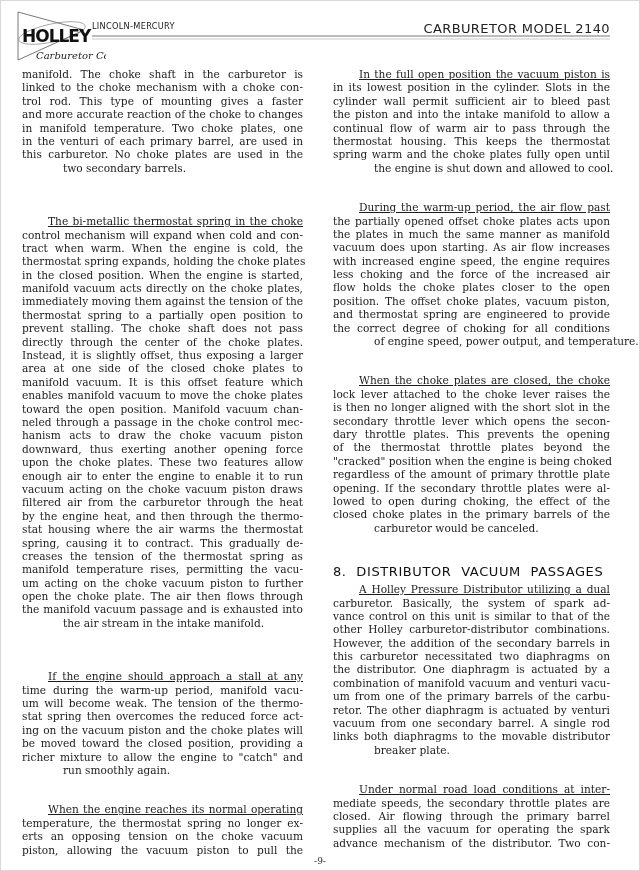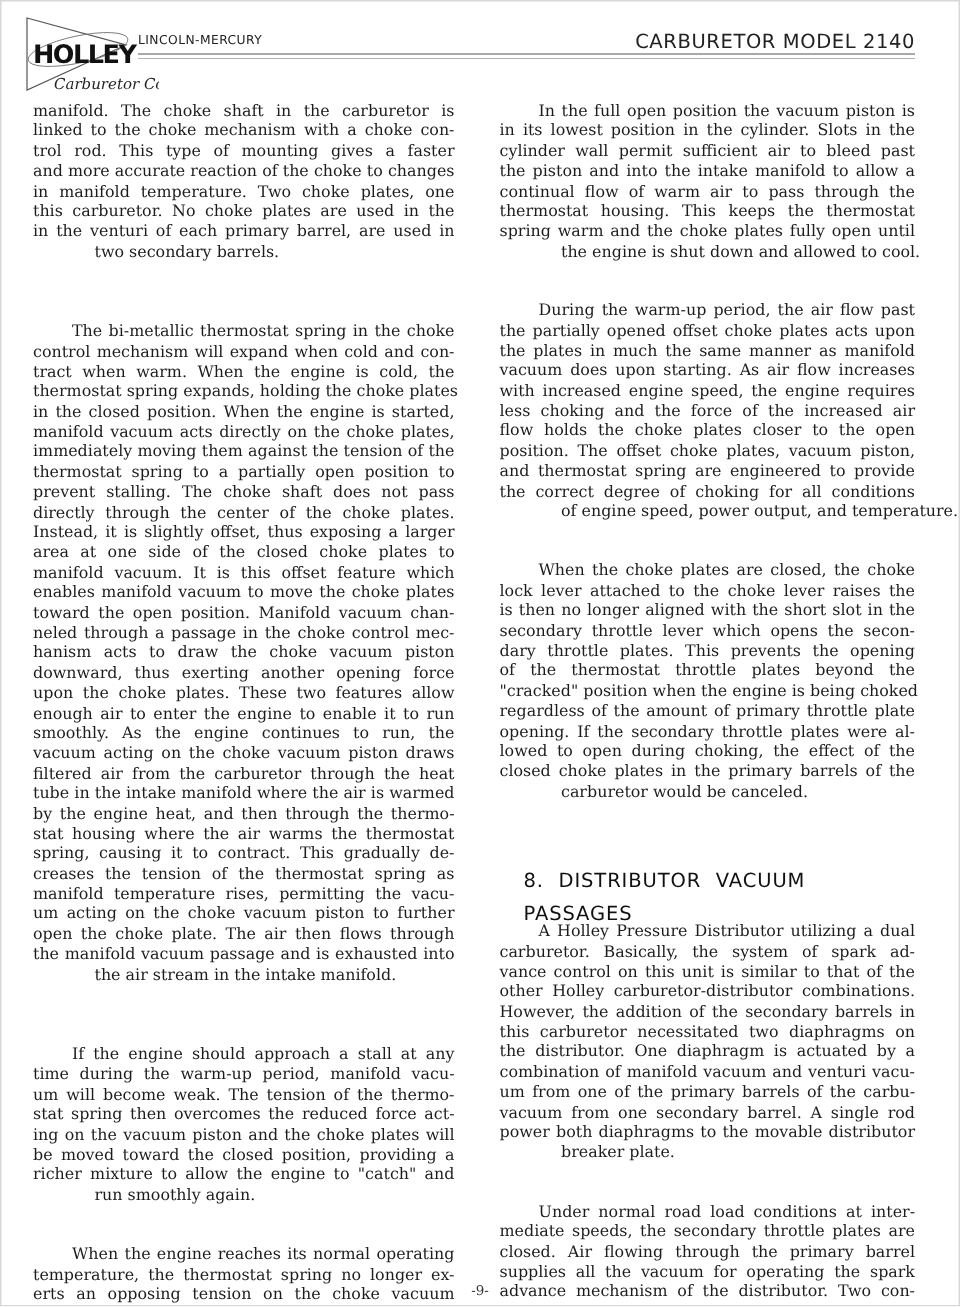--- a/index.html
+++ b/index.html
@@ -23,26 +23,26 @@
   .hdr-rule { position:absolute; left:92px; right:30px; top:35px; height:6px; }
   .col { position:absolute; }
   .col-left { left:22px; width:281px; top:68px; }
   .col-right { left:333px; width:277px; top:68px; }
   .para { margin:0; }
   .line {
     display:block; font-size:10.6px; line-height:13.4px; height:13.4px;
     text-align:justify; text-align-last:justify; white-space:nowrap; overflow:visible;
   }
   .line.last { text-align-last:left;margin-left:41px; }
-  .line.indent { padding-left:26px; }
+  .line.indent { padding-left:26px;text-decoration:underline; }
   .gap-lg { height:40px; }
   .gap-md { height:26px; }
   .section-head {
     font-family:"DejaVu Sans", sans-serif; font-size:13px; letter-spacing:0.6px;
-    font-weight:normal; margin:16px; height:22px; line-height:22px; color:#111;
+    font-weight:normal; margin:0; height:22px; line-height:22px; color:#111;
     word-spacing:5px;
   }
   .page-num {
     position:absolute; left:0; right:0; top:856px; text-align:center;
     font-size:9px; font-family:"DejaVu Serif", serif; color:#333;
   }
 </style>
 </head>
 <body>
 
@@ -63,22 +63,22 @@
   <line x1="0" y1="4" x2="518" y2="4" stroke="#aaa" stroke-width="0.6"></line>
 </svg>
 
 <div class="col col-left" id="left-col">
     <div class="para">
       <span class="line">manifold.  The choke shaft in the carburetor is</span>
       <span class="line">linked to the choke mechanism with a choke con-</span>
       <span class="line">trol rod.  This type of mounting gives a faster</span>
       <span class="line">and more accurate reaction of the choke to changes</span>
       <span class="line">in manifold temperature.  Two choke plates, one</span>
+      <span class="line">in the venturi of each primary barrel, are used in</span>
       <span class="line">this carburetor.  No choke plates are used in the</span>
-      <span class="line">in the venturi of each primary barrel, are used in</span>
       <span class="line last">two secondary barrels.</span>
     </div>
     <div class="gap-lg"></div>
     <div class="para">
       <span class="line indent">The bi-metallic thermostat spring in the choke</span>
       <span class="line">control mechanism will expand when cold and con-</span>
       <span class="line">tract when warm.  When the engine is cold, the</span>
       <span class="line">thermostat spring expands, holding the choke plates</span>
       <span class="line">in the closed position.  When the engine is started,</span>
       <span class="line">manifold vacuum acts directly on the choke plates,</span>
@@ -89,24 +89,22 @@
       <span class="line">Instead, it is slightly offset, thus exposing a larger</span>
       <span class="line">area at one side of the closed choke plates to</span>
       <span class="line">manifold vacuum.  It is this offset feature which</span>
       <span class="line">enables manifold vacuum to move the choke plates</span>
       <span class="line">toward the open position.  Manifold vacuum chan-</span>
       <span class="line">neled through a passage in the choke control mec-</span>
       <span class="line">hanism acts to draw the choke vacuum piston</span>
       <span class="line">downward, thus exerting another opening force</span>
       <span class="line">upon the choke plates.  These two features allow</span>
       <span class="line">enough air to enter the engine to enable it to run</span>
-      <span class="line">smoothly.  As the engine continues to run, the</span>
       <span class="line">vacuum acting on the choke vacuum piston draws</span>
       <span class="line">filtered air from the carburetor through the heat</span>
-      <span class="line">tube in the intake manifold where the air is warmed</span>
       <span class="line">by the engine heat, and then through the thermo-</span>
       <span class="line">stat housing where the air warms the thermostat</span>
       <span class="line">spring, causing it to contract.  This gradually de-</span>
       <span class="line">creases the tension of the thermostat spring as</span>
       <span class="line">manifold temperature rises, permitting the vacu-</span>
       <span class="line">um acting on the choke vacuum piston to further</span>
       <span class="line">open the choke plate.  The air then flows through</span>
       <span class="line">the manifold vacuum passage and is exhausted into</span>
       <span class="line last">the air stream in the intake manifold.</span>
     </div>
@@ -175,22 +173,23 @@
     <div class="para">
       <span class="line indent">A Holley Pressure Distributor utilizing a dual</span>
       <span class="line">carburetor.  Basically, the system of spark ad-</span>
       <span class="line">vance control on this unit is similar to that of the</span>
       <span class="line">other Holley carburetor-distributor combinations.</span>
       <span class="line">However, the addition of the secondary barrels in</span>
       <span class="line">this carburetor necessitated two diaphragms on</span>
       <span class="line">the distributor.  One diaphragm is actuated by a</span>
       <span class="line">combination of manifold vacuum and venturi vacu-</span>
       <span class="line">um from one of the primary barrels of the carbu-</span>
+      <span class="line">retor.  The other diaphragm is actuated by venturi</span>
       <span class="line">vacuum from one secondary barrel.  A single rod</span>
-      <span class="line">power both diaphragms to the movable distributor</span>
+      <span class="line">links both diaphragms to the movable distributor</span>
       <span class="line last">breaker plate.</span>
     </div>
     <div class="gap-md"></div>
     <div class="para">
       <span class="line indent">Under normal road load conditions at inter-</span>
       <span class="line">mediate speeds, the secondary throttle plates are</span>
       <span class="line">closed.  Air flowing through the primary barrel</span>
       <span class="line">supplies all the vacuum for operating the spark</span>
       <span class="line">advance mechanism of the distributor.  Two con-</span>
     </div>

